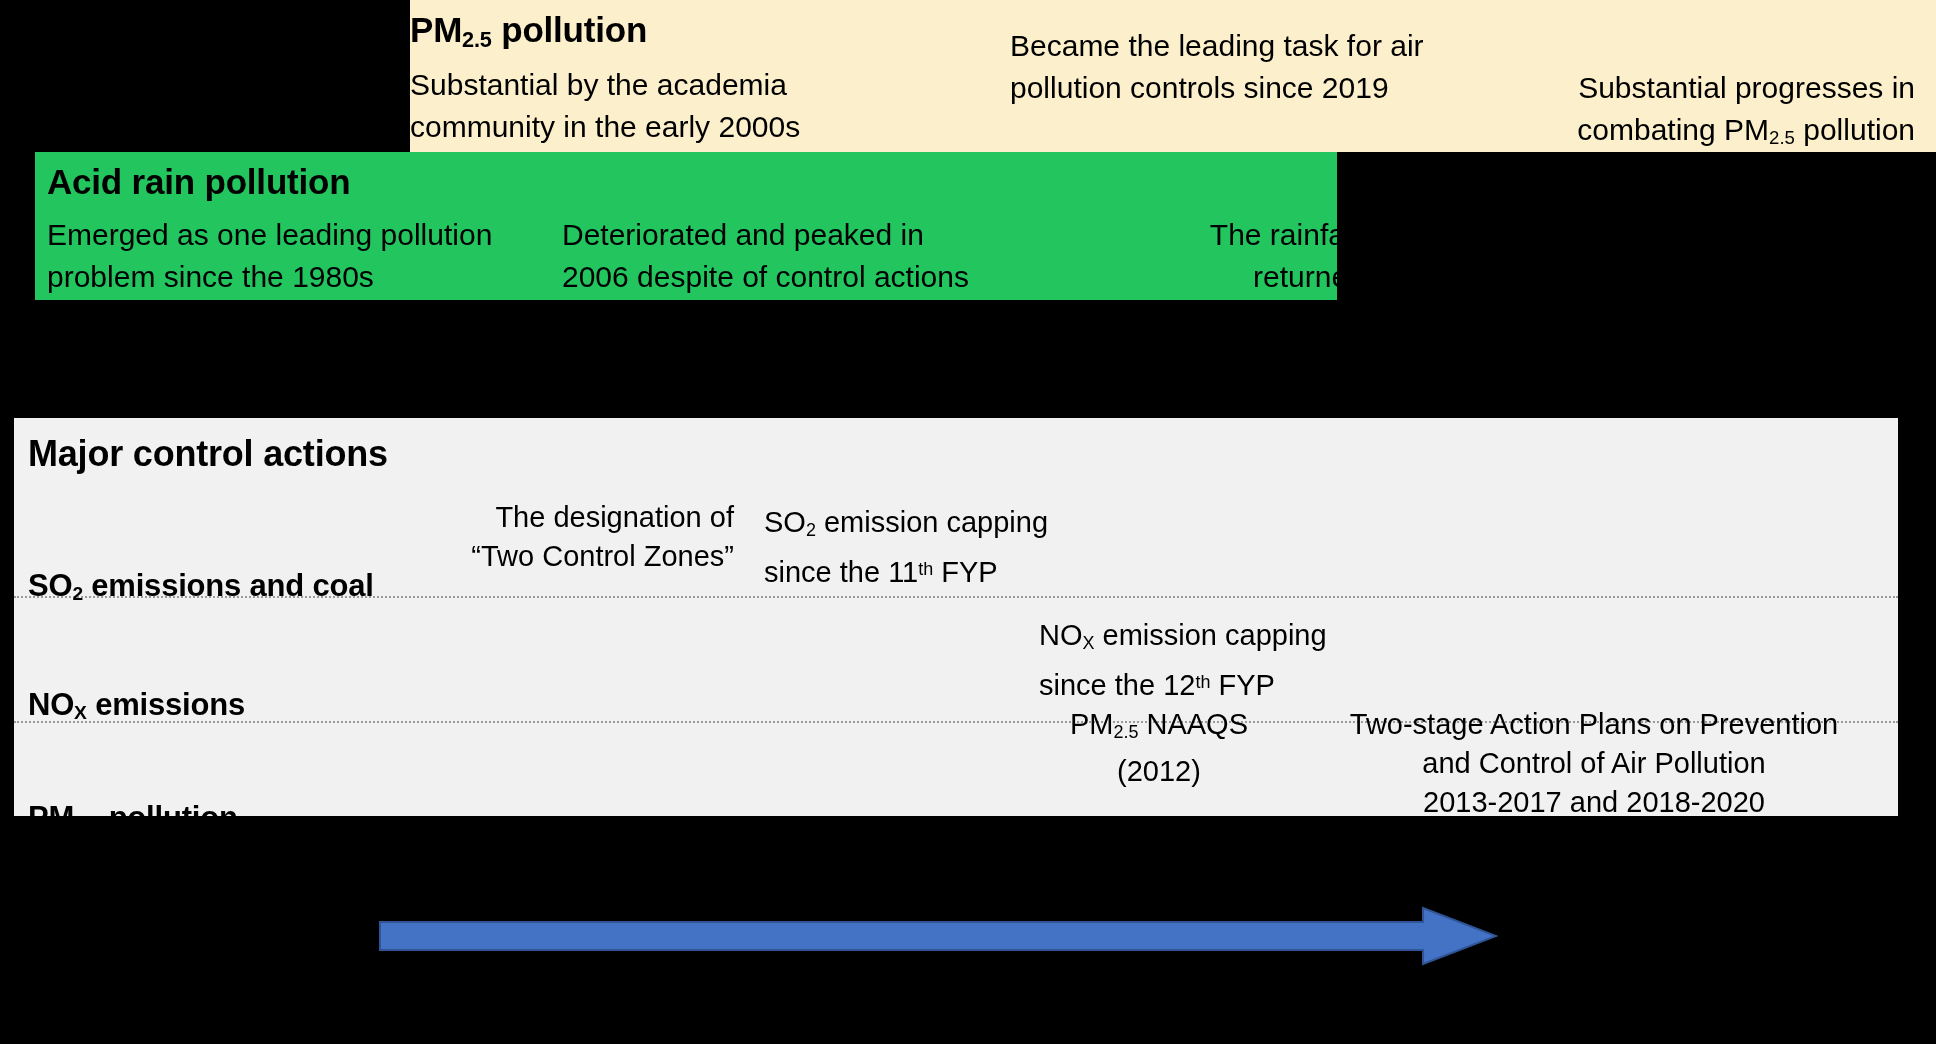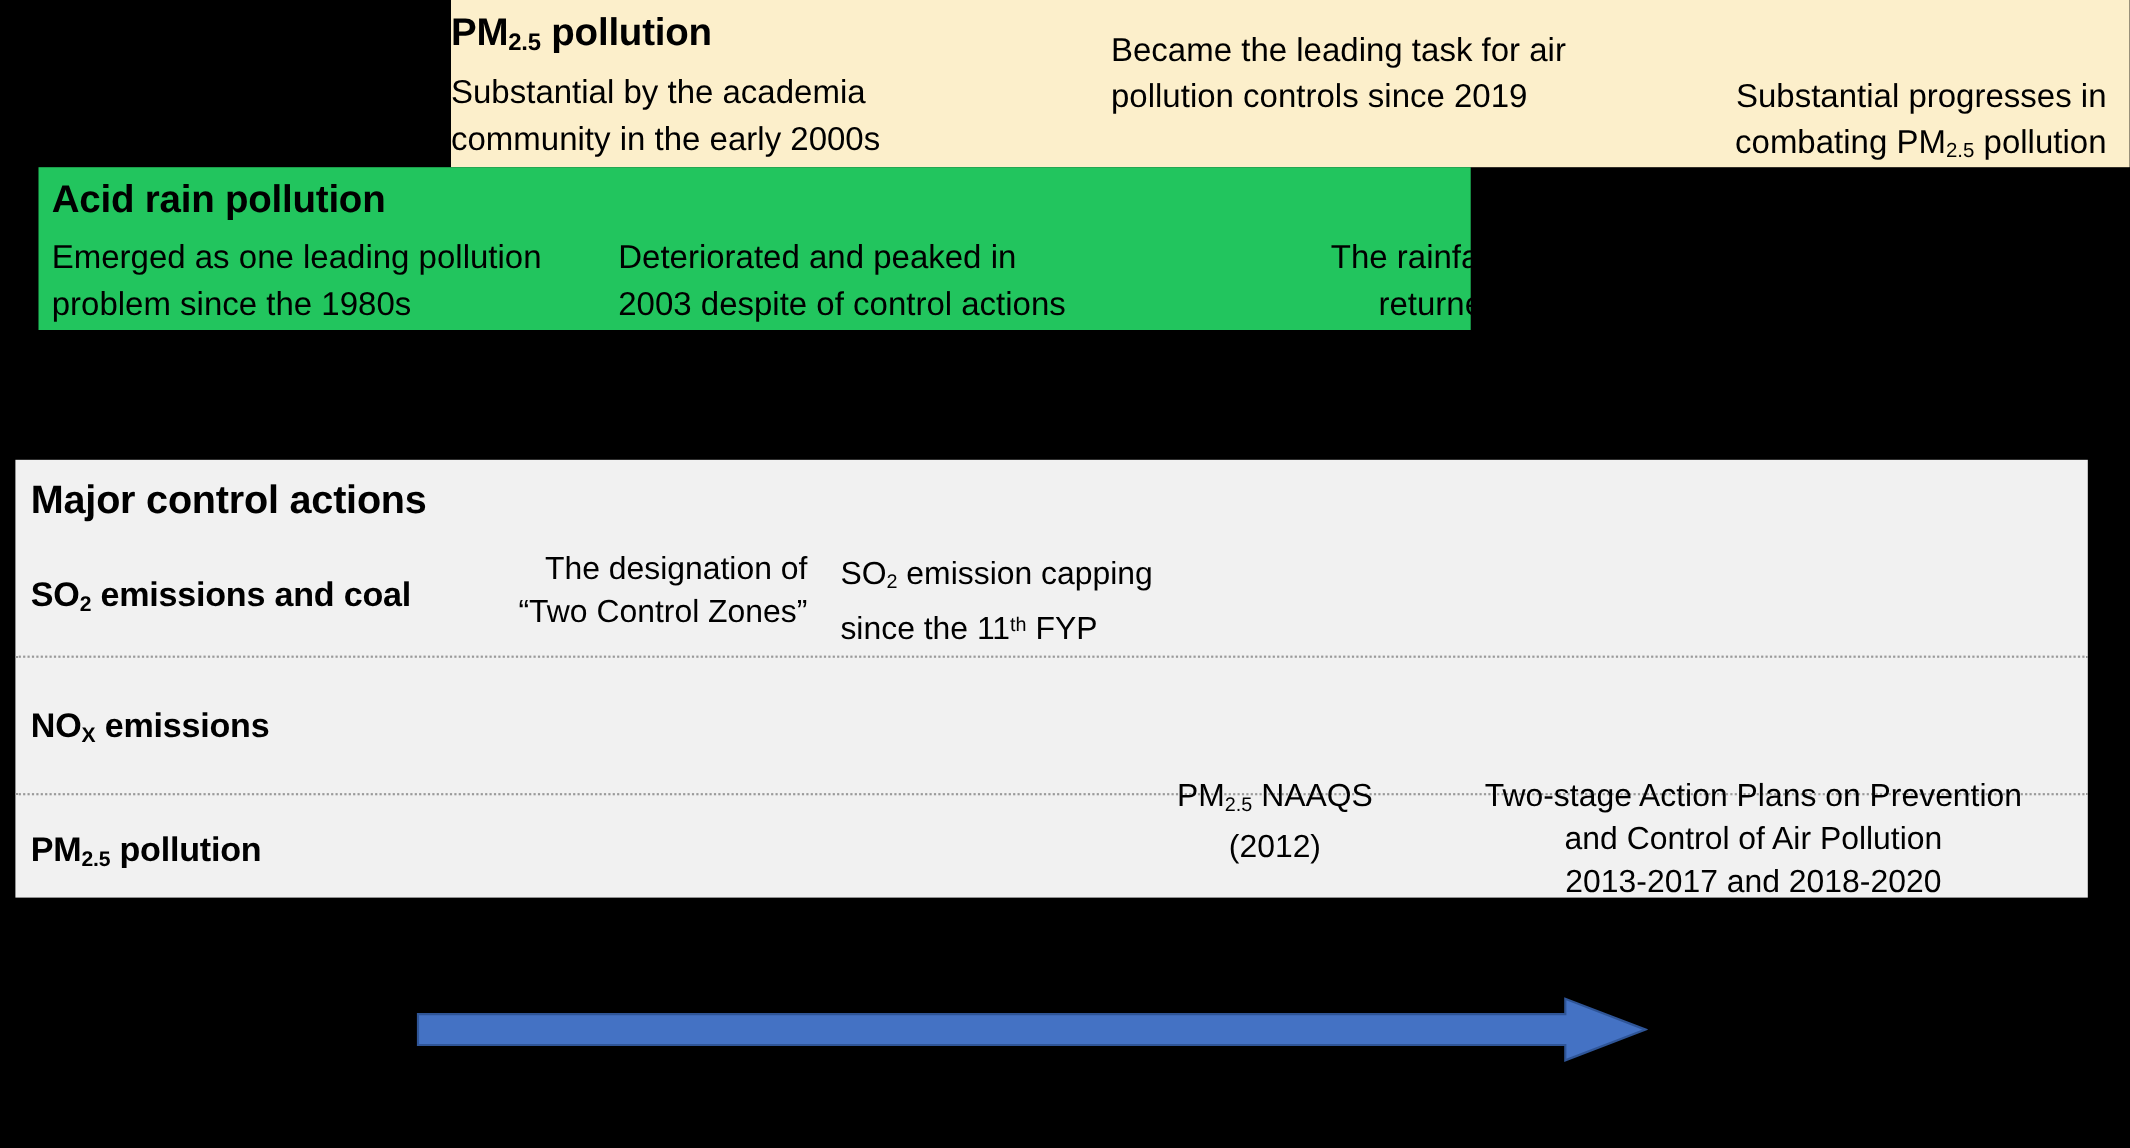--- a/index.html
+++ b/index.html
@@ -135,20 +135,21 @@
   #row-nox { top: 180px; height: 125px; border-bottom: 2px dotted #9a9a9a; }
   #row-pm  { top: 305px; height: 93px; }
 
   .row-label {
     position: absolute;
     left: 14px;
     font-size: 31px;
     font-weight: bold;
     letter-spacing: -0.2px;
     white-space: nowrap;
+    margin-top: 45px;
   }
   #row-so2 .row-label { top: 30px; }
   #row-nox .row-label { top: 44px; }
   #row-pm  .row-label { top: 32px; }
 
   .cell {
     position: absolute;
     font-size: 29px;
     line-height: 39px;
   }
@@ -200,21 +201,21 @@
 
   <div id="acid-title">Acid rain pollution</div>
 
   <div id="acid-col1">
     <div>Emerged as one leading pollution</div>
     <div>problem since the 1980s</div>
   </div>
 
   <div id="acid-col2">
     <div>Deteriorated and peaked in</div>
-    <div>2003 despite of control actions</div>
+    <div>2006 despite of control actions</div>
   </div>
 
   <div id="acid-col3">
     <div>The rainfall acidity has almost</div>
     <div>returned to normal in 2018</div>
   </div>
 
 </div>
 
 <div class="band" id="control-panel">
@@ -231,20 +232,24 @@
     </div>
     <div class="cell" id="so2-cell-b">
       <div><span>SO</span><sub>2</sub><span> emission capping</span></div>
       <div><span>since the 11</span><sup>th</sup><span> FYP</span></div>
     </div>
   </div>
 
   <div class="row" id="row-nox">
     <div class="row-label">
       <span>NO</span><sub>X</sub><span> emissions</span>
+    </div>
+    <div class="cell" id="nox-cell-a">
+      <div><span>NO</span><sub>X</sub><span> emission capping</span></div>
+      <div><span>since the 12</span><sup>th</sup><span> FYP</span></div>
     </div>
   </div>
 
   <div class="row" id="row-pm">
     <div class="row-label">
       <span>PM</span><sub>2.5</sub><span> pollution</span>
     </div>
     <div class="cell" id="pm-cell-a">
       <div><span>PM</span><sub>2.5</sub><span> NAAQS</span></div>
       <div>(2012)</div>

